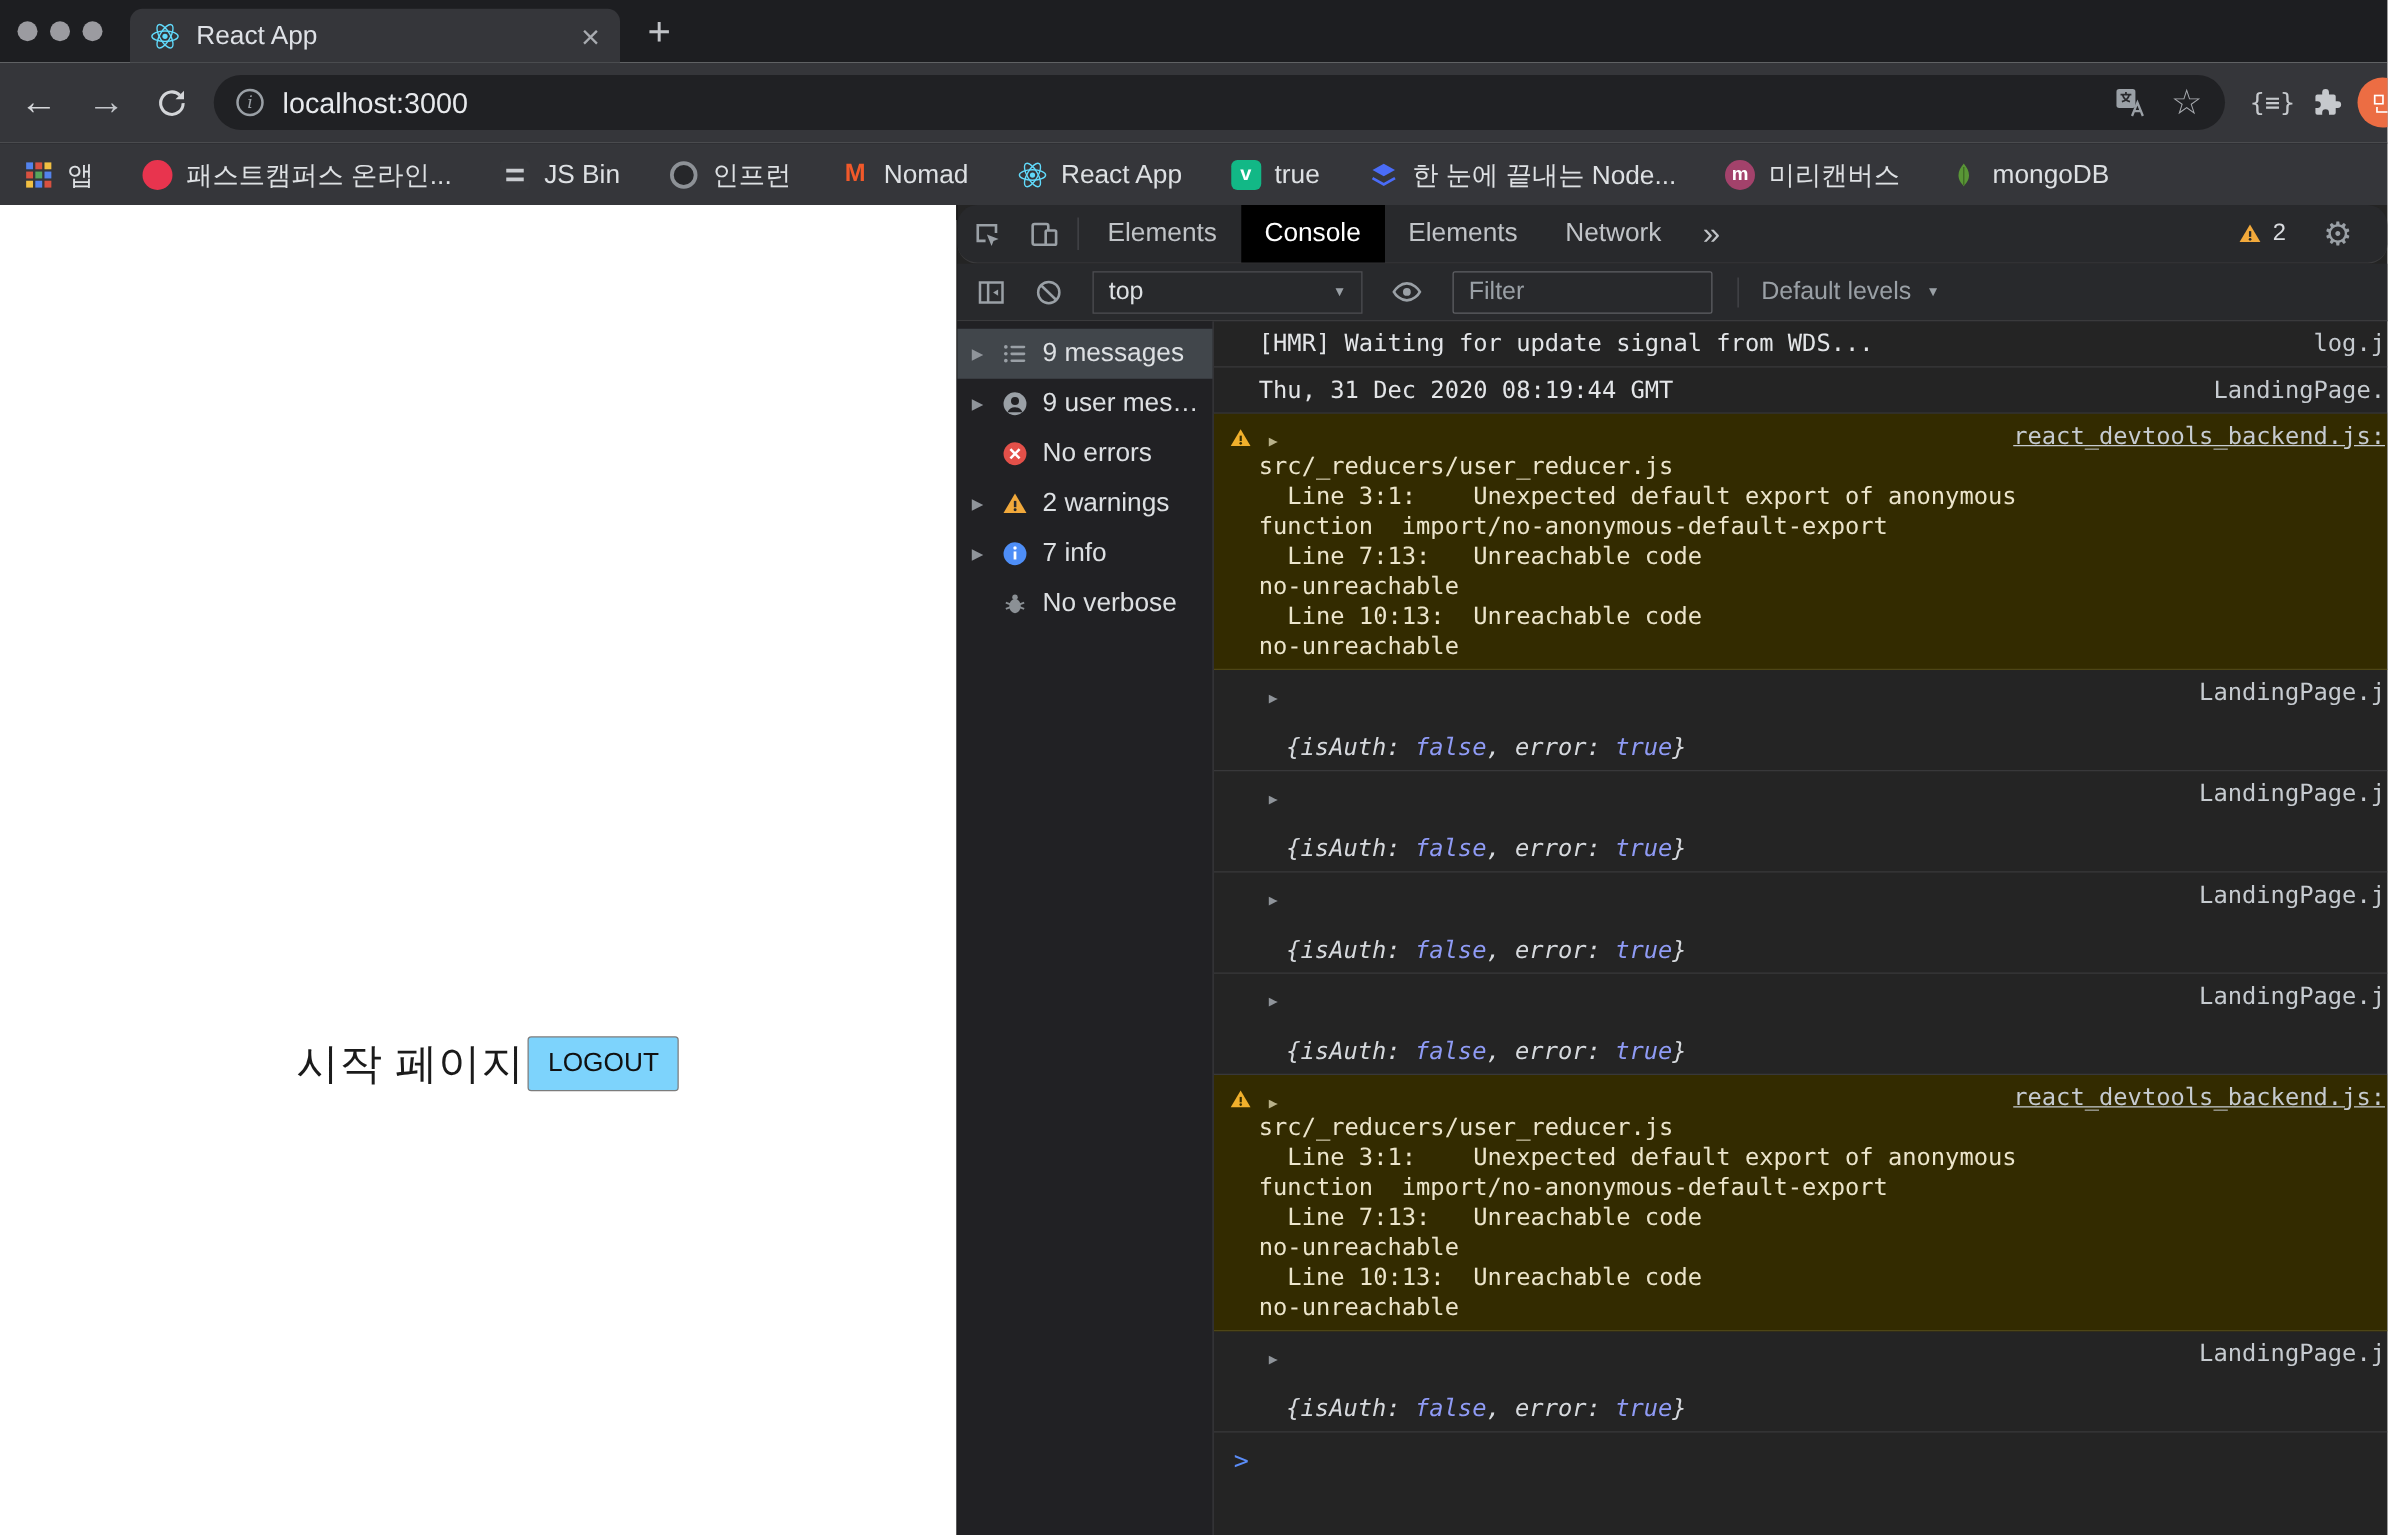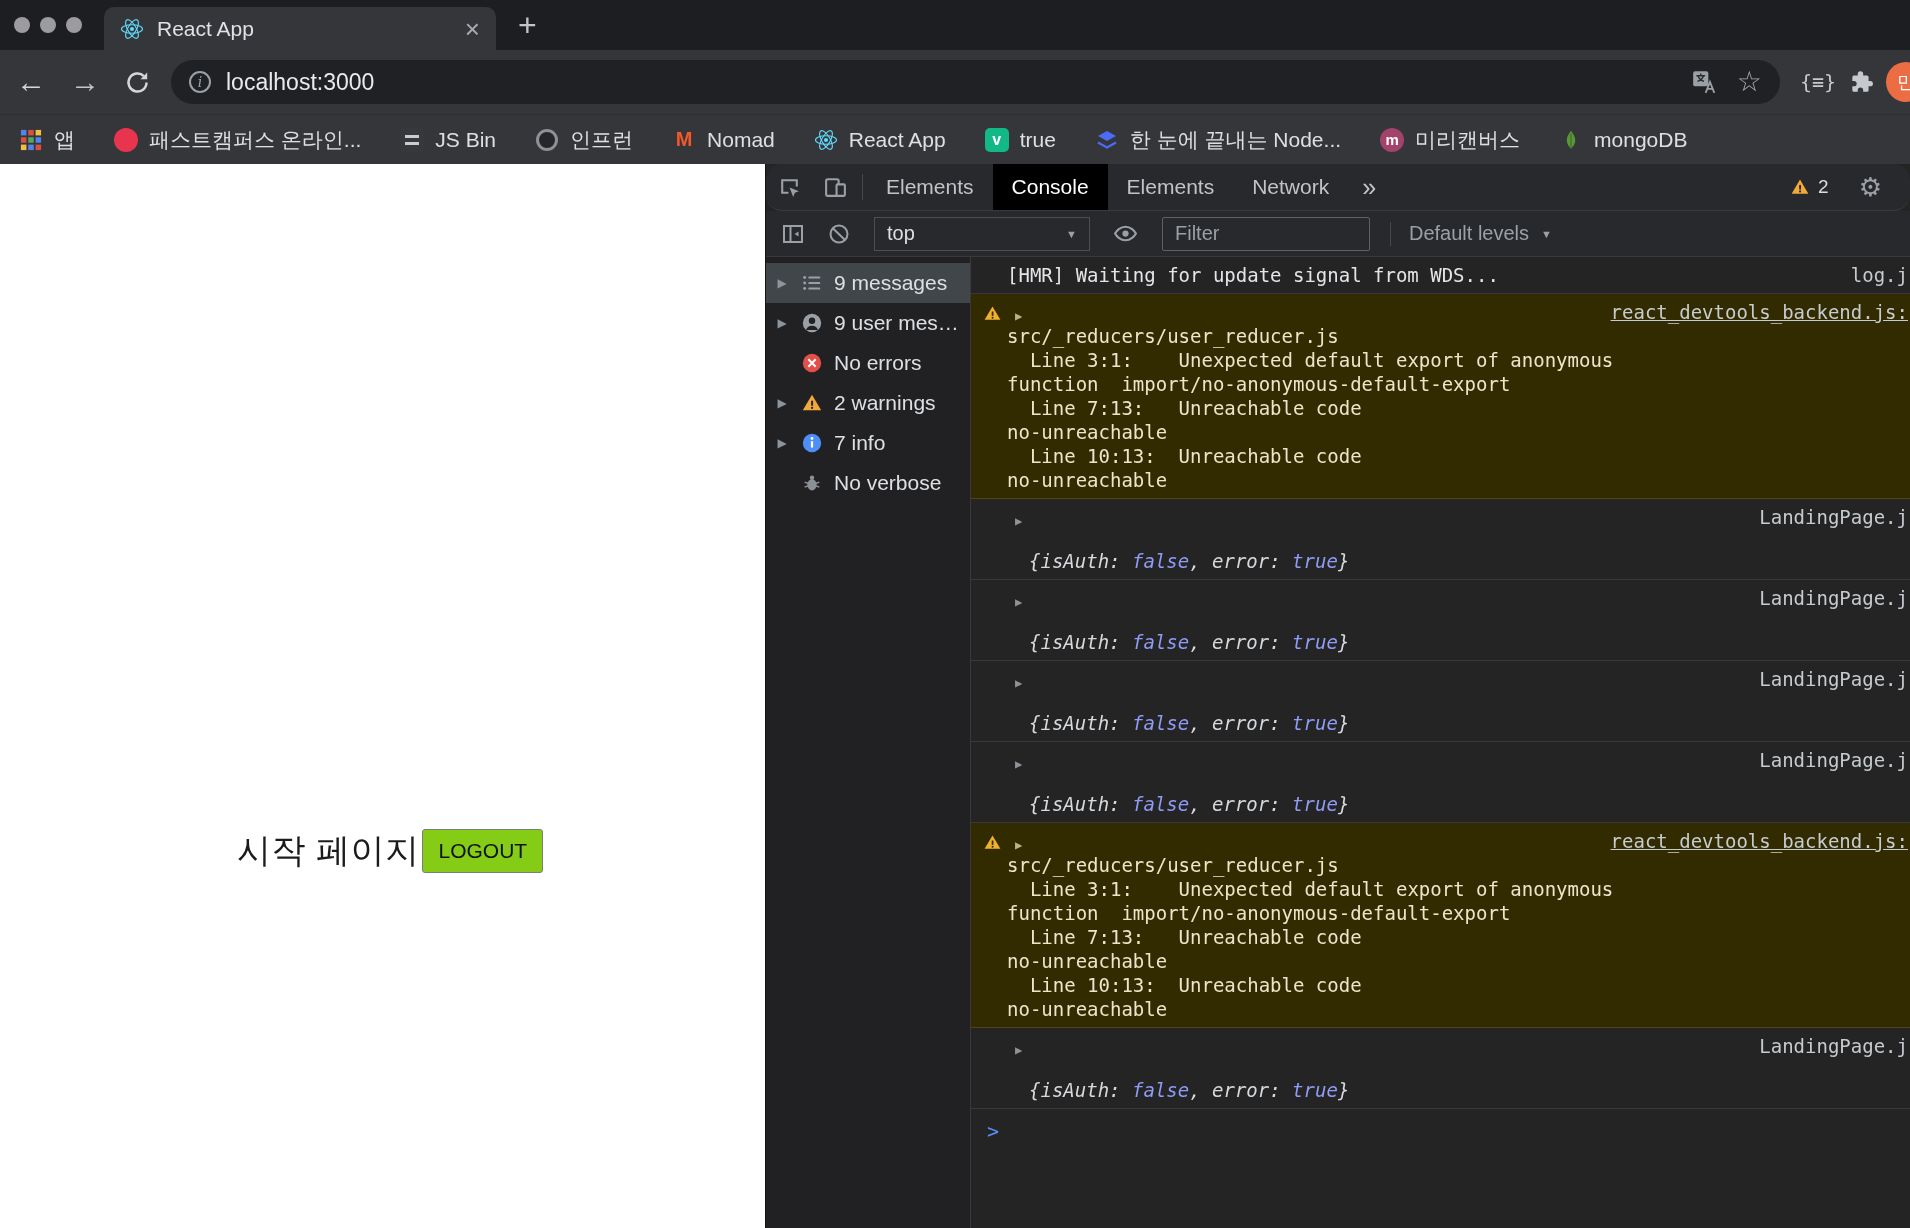--- a/index.html
+++ b/index.html
@@ -54,21 +54,21 @@
   .fav-velog { width:24px; height:24px; border-radius:5px; background:#12b886; color:#fff;
     font-weight:bold; font-size:16px; display:flex; align-items:center; justify-content:center; }
   .fav-miri { width:24px; height:24px; border-radius:50%; background:#a3426b; color:#fff;
     font-weight:bold; font-size:15px; display:flex; align-items:center; justify-content:center; }
 
   
   .content { flex:1; display:flex; min-height:0; }
   .page { width:765px; flex-shrink:0; background:#fff; position:relative;margin-top:12px; }
   .page-inner { position:absolute; left:237px; top:652px; display:flex; align-items:center; }
   .page-title { font-size:34px; color:#1b1b1b; letter-spacing:0.5px; }
-  .logout-btn { margin-left:3px; font-size:21px; color:#111; background:#84cc16;
+  .logout-btn { margin-left:3px; font-size:21px; color:#111; background:#7dd3fc;
     border:1px solid #7c7c7c; border-radius:3px; padding:9px 15px;
     font-family:"Liberation Sans", sans-serif; }
 
   
   .devtools { flex:1; min-width:0; background:#242424; border-left:1px solid #141414;
     display:flex; flex-direction:column; color:#dde0e3; }
   .dt-tabbar { height:47px; background:#28292c; border-bottom:1px solid #3a3a3c;
     display:flex; align-items:center; flex-shrink:0;border-radius:16px; }
   .dt-iconbtn { width:46px; height:100%; display:flex; align-items:center; justify-content:center; }
   .dt-sep { width:1px; height:26px; background:#47484c; margin:0 4px; }
@@ -417,20 +417,24 @@
           </div>
         </div>
 
         <div class="dt-msgs">
 
           <div class="crow flexrow">
             <span>[HMR] Waiting for update signal from WDS...</span>
             <a class="src">log.j</a>
           </div>
 
+          <div class="crow flexrow">
+            <span>Thu, 31 Dec 2020 08:19:44 GMT</span>
+            <a class="src">LandingPage.</a>
+          </div>
 
           <div class="crow warn">
             <span class="wicon">
               <svg viewBox="0 0 24 24" width="19" height="19">
                   <path d="M12 3L22 20H2z" fill="#f0b02c"></path>
                   <rect x="11" y="9.5" width="2.2" height="5.5" fill="#332b00"></rect>
                   <circle cx="12.1" cy="17.3" r="1.3" fill="#332b00"></circle>
                 </svg>
             </span>
             <span class="mtri">▶</span>

